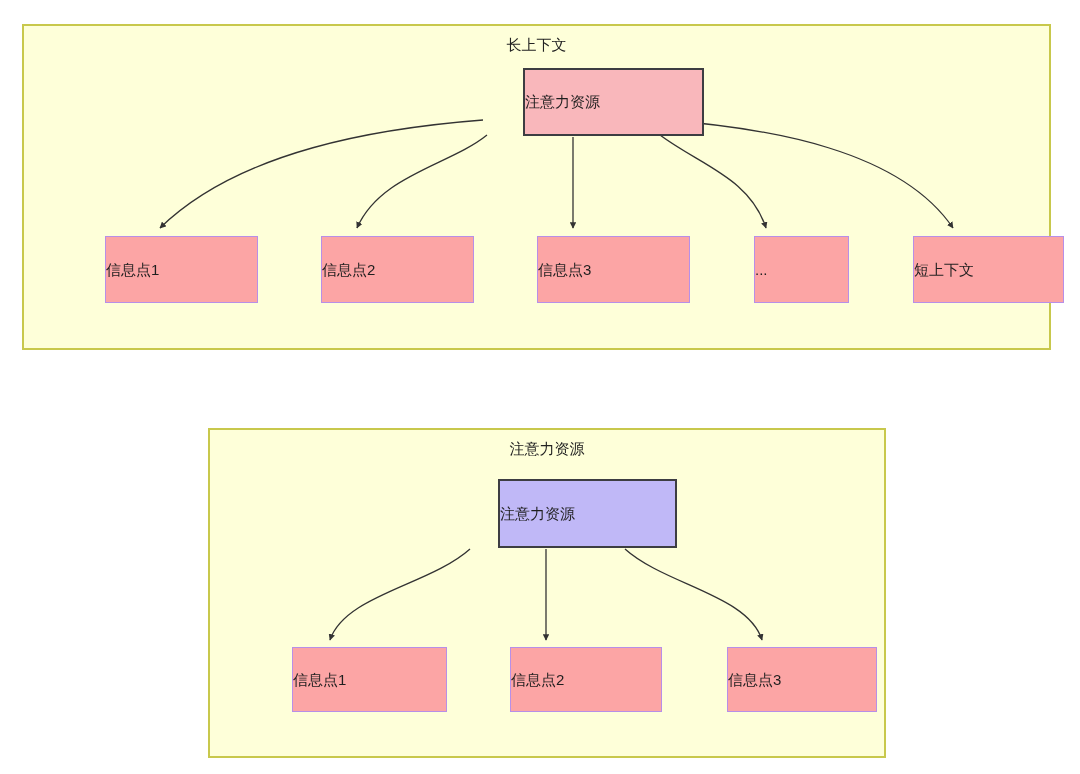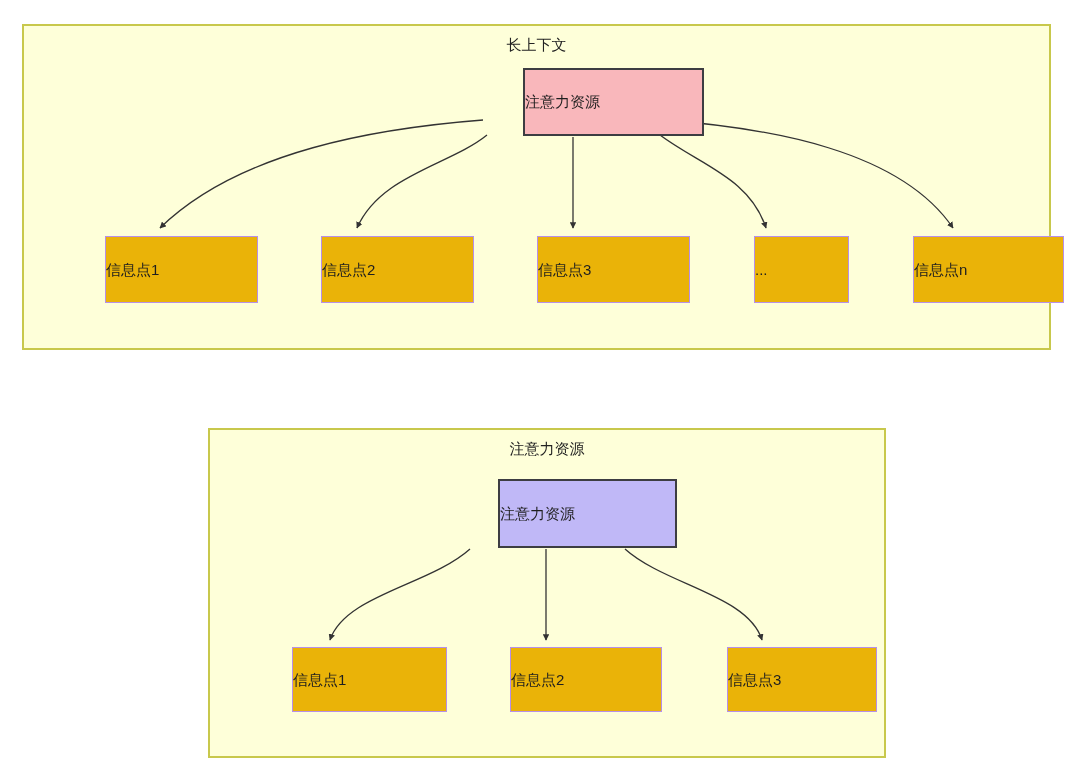--- a/index.html
+++ b/index.html
@@ -69,21 +69,21 @@
   }
   .node-attention-long {
     background: #F9B7BB;
     border: 2px solid #3d3d42;
   }
   .node-attention-short {
     background: #C0B8F7;
     border: 2px solid #3d3d42;
   }
   .node-info {
-    background: #eab308;
+    background: #fca5a5;
     border: 1px solid #B78FE8;
   }
 </style>
 </head>
 <body>
 
 <div id="diagram-root">
 
   <div class="panel" id="panel-long">
     <div class="panel-title">长上下文</div>
@@ -137,21 +137,21 @@
 
   <div class="node node-info" style="left:497px; top:236px; width:153px; height:67px;">
     <span>信息点3</span>
   </div>
 
   <div class="node node-info" style="left:714px; top:236px; width:95px; height:67px;">
     <span>...</span>
   </div>
 
   <div class="node node-info" style="left:873px; top:236px; width:151px; height:67px;">
-    <span>信息点n</span>
+    <span>短上下文</span>
   </div>
 
   <div class="node node-attention-short" style="left:458px; top:479px; width:179px; height:69px;">
     <span>注意力资源</span>
   </div>
 
   <div class="node node-info" style="left:252px; top:647px; width:155px; height:65px;">
     <span>信息点1</span>
   </div>
 

